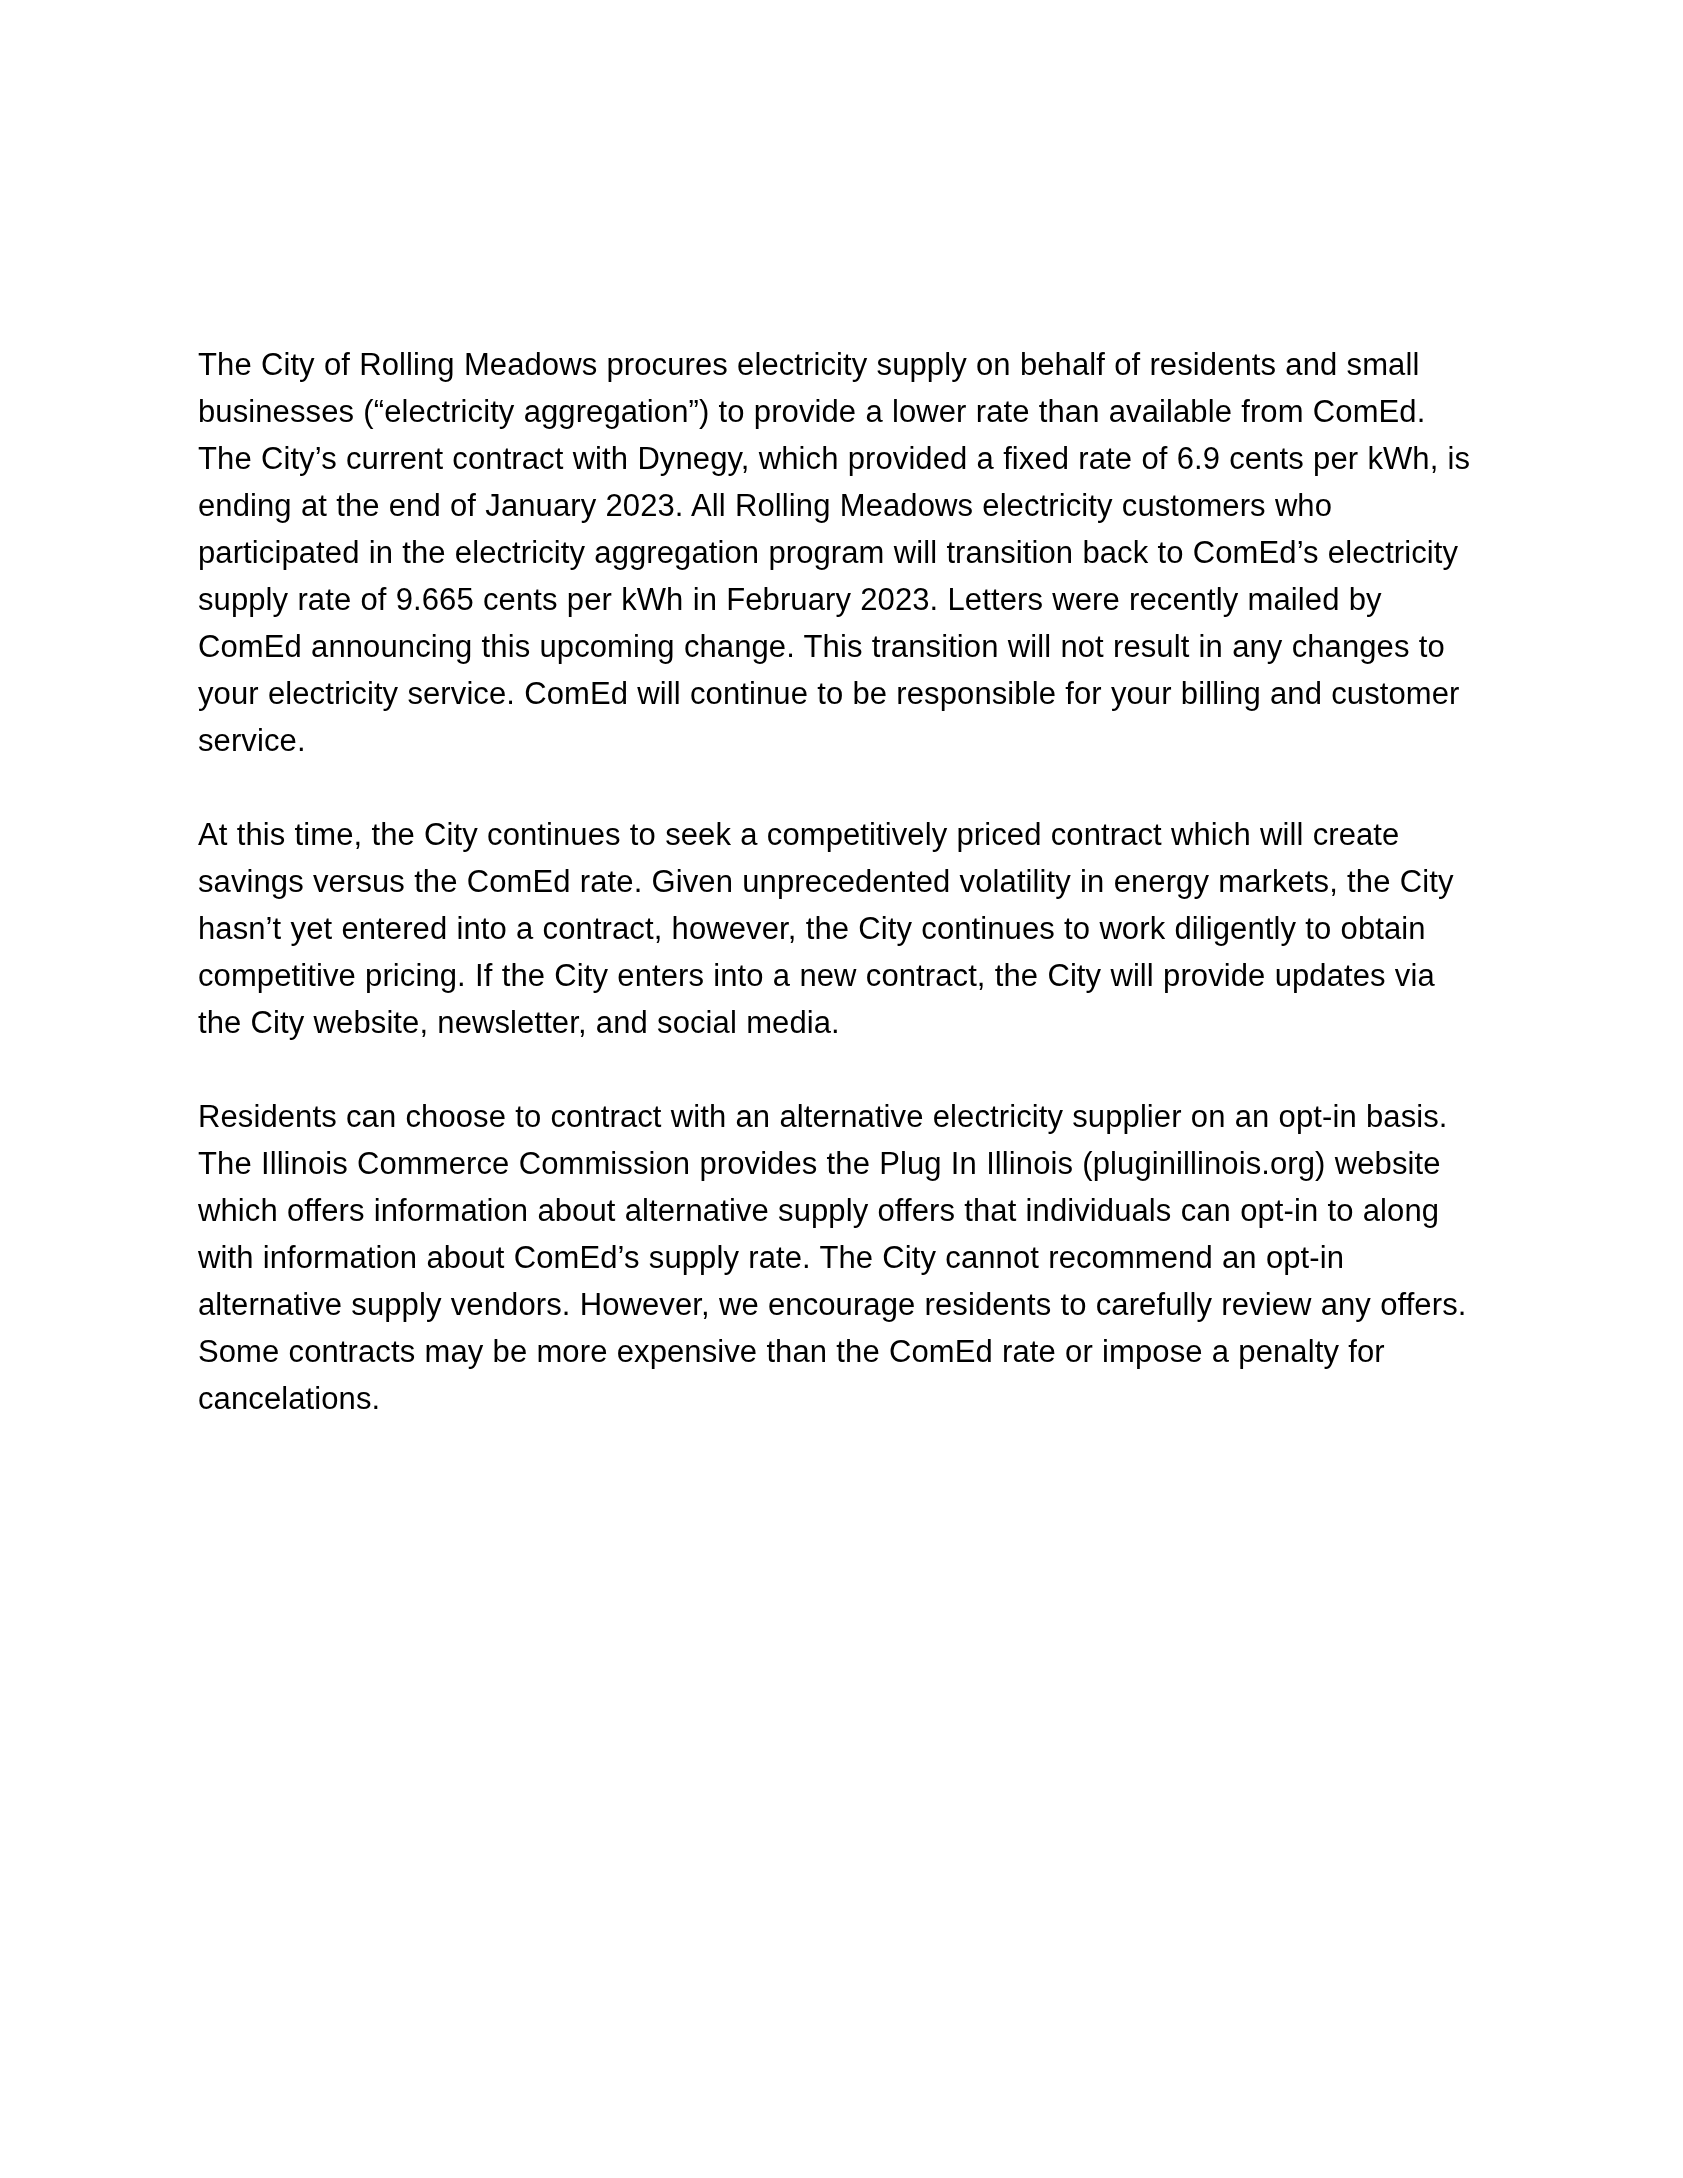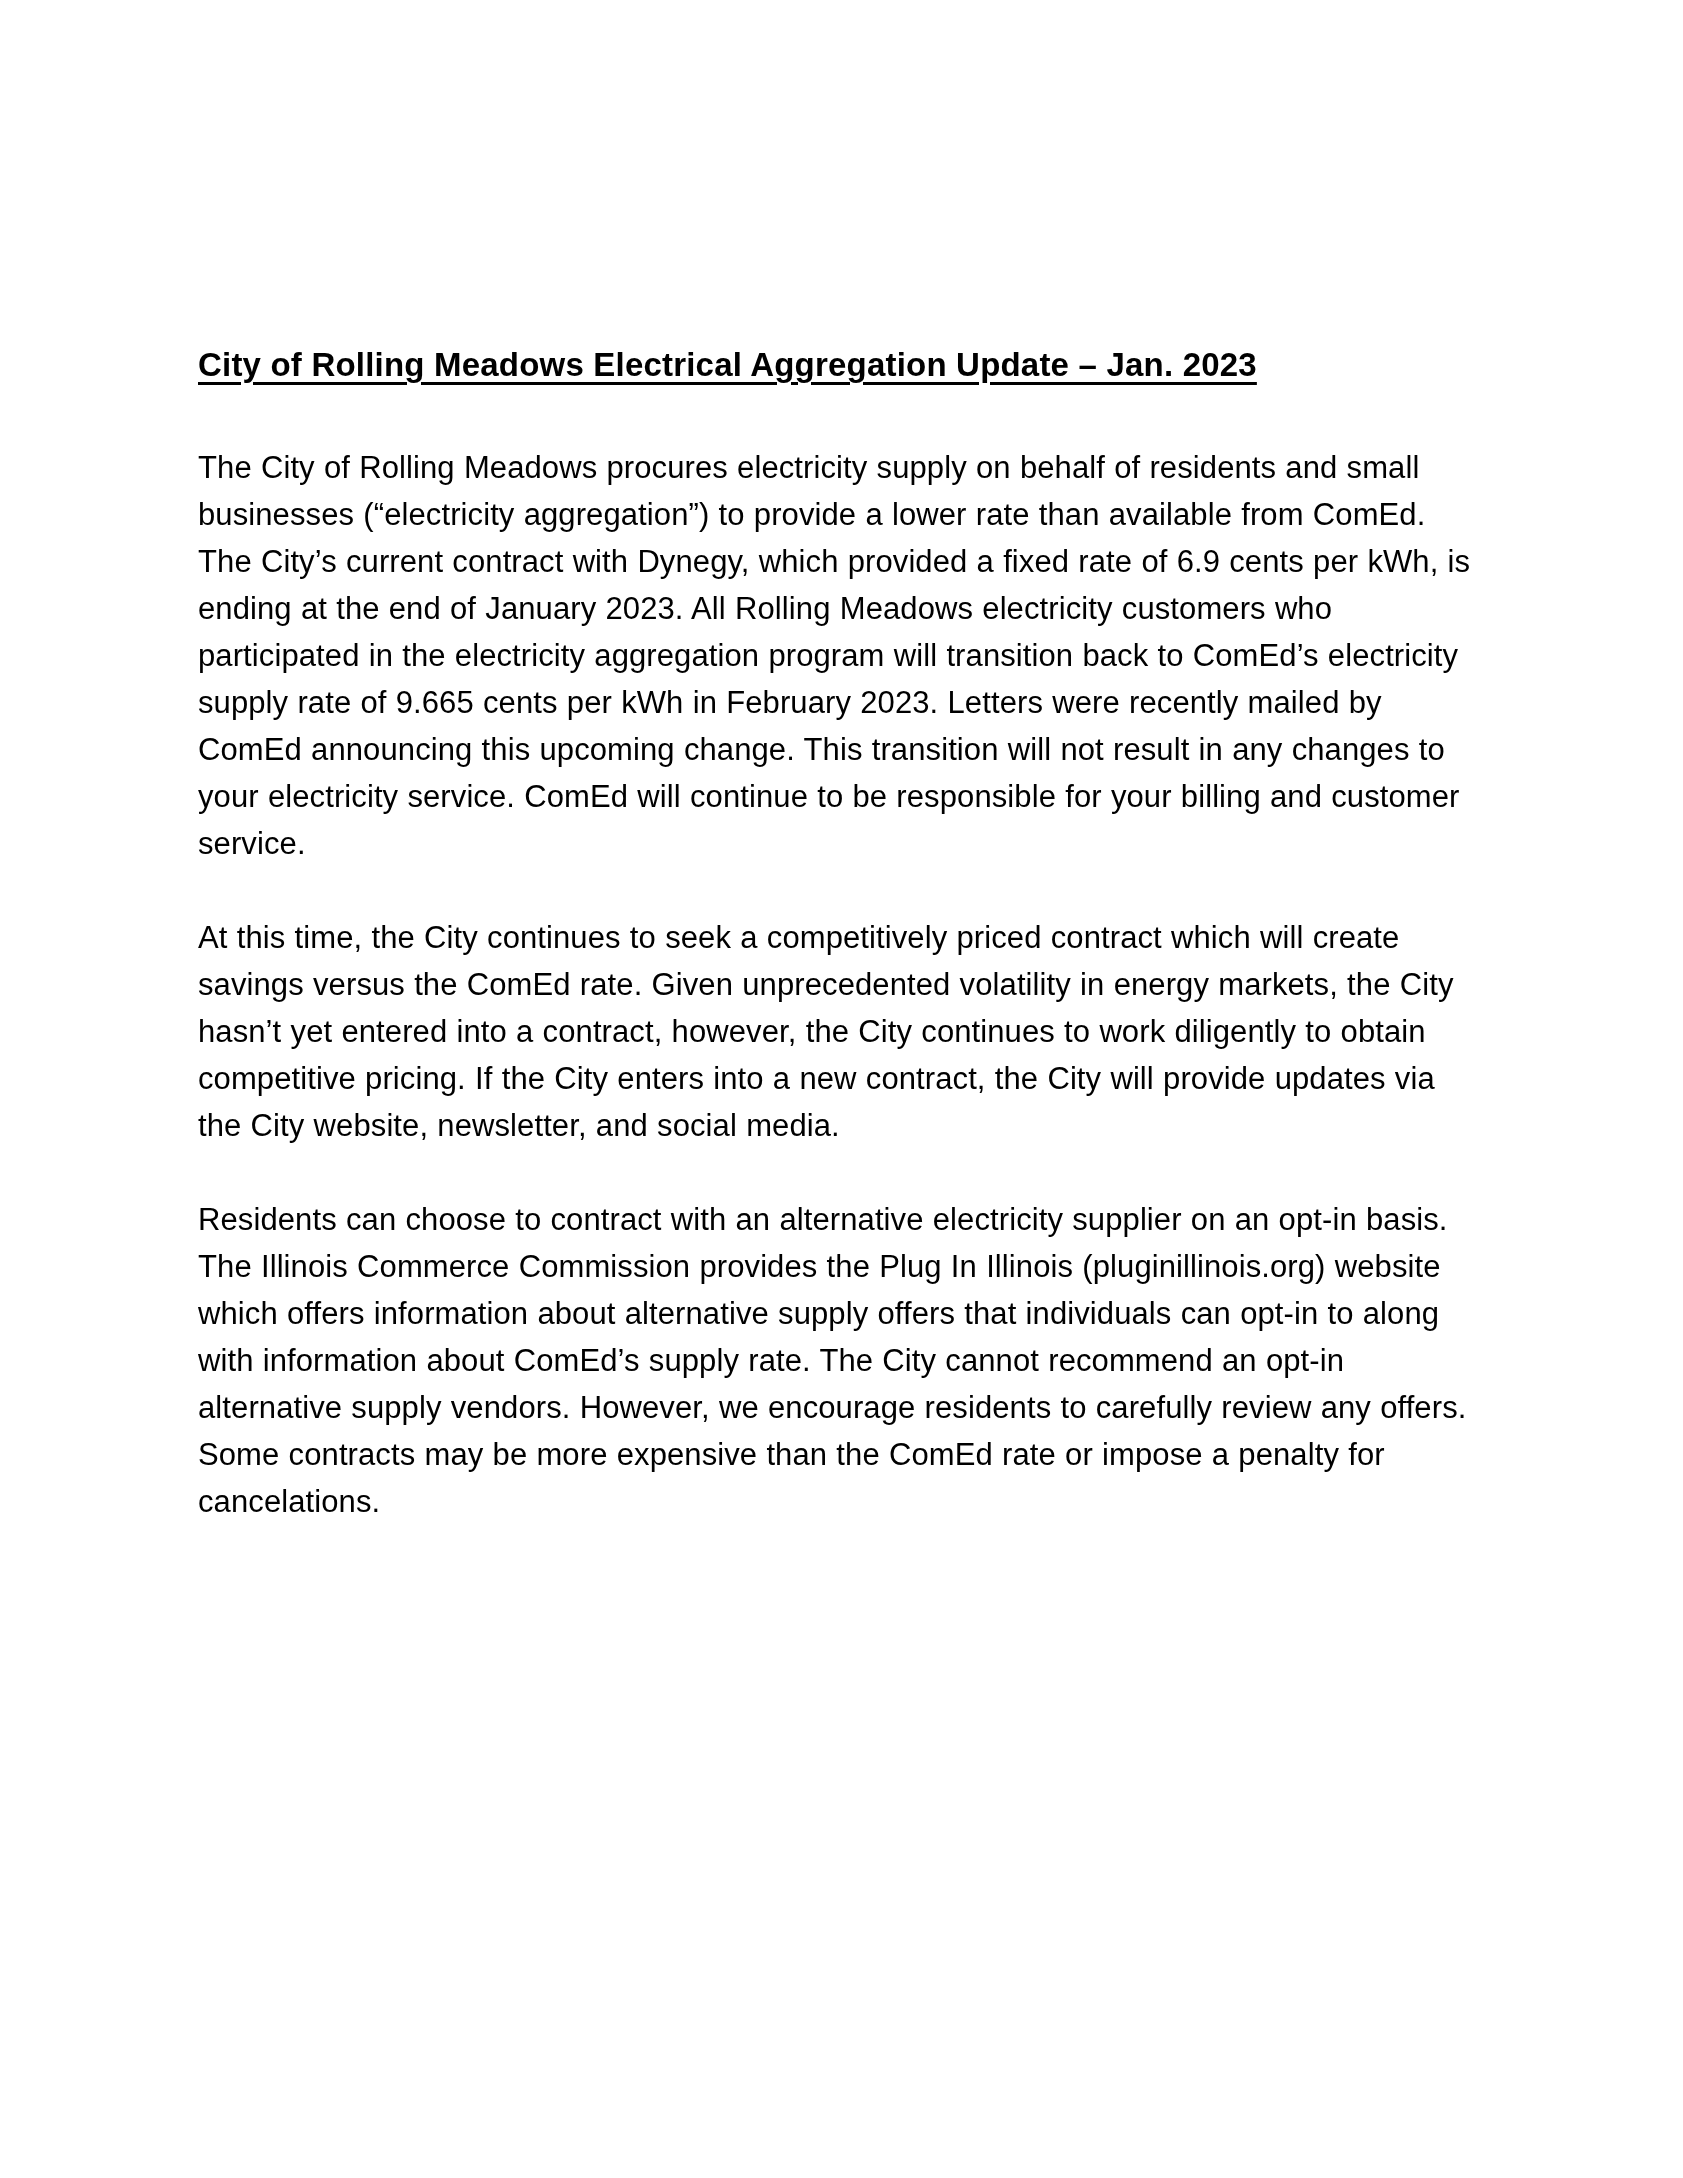--- a/index.html
+++ b/index.html
@@ -47,19 +47,18 @@
     text-align: left;
     letter-spacing: 0.1px;
     word-spacing: 0.5px;
   }
 </style>
 </head>
 <body>
 
 <div class="page">
   <div class="content">
-    <h1 class="doc-title">City of Rolling Meadows Electrical Aggregation Update – Jan. 2023</h1>
     <p class="doc-paragraph">The City of Rolling Meadows procures electricity supply on behalf of residents and small businesses (“electricity aggregation”) to provide a lower rate than available from ComEd. The City’s current contract with Dynegy, which provided a fixed rate of 6.9 cents per kWh, is ending at the end of January 2023. All Rolling Meadows electricity customers who participated in the electricity aggregation program will transition back to ComEd’s electricity supply rate of 9.665 cents per kWh in February 2023. Letters were recently mailed by ComEd announcing this upcoming change. This transition will not result in any changes to your electricity service. ComEd will continue to be responsible for your billing and customer service.</p>
     <p class="doc-paragraph">At this time, the City continues to seek a competitively priced contract which will create savings versus the ComEd rate. Given unprecedented volatility in energy markets, the City hasn’t yet entered into a contract, however, the City continues to work diligently to obtain competitive pricing. If the City enters into a new contract, the City will provide updates via the City website, newsletter, and social media.</p>
     <p class="doc-paragraph">Residents can choose to contract with an alternative electricity supplier on an opt-in basis. The Illinois Commerce Commission provides the Plug In Illinois (pluginillinois.org) website which offers information about alternative supply offers that individuals can opt-in to along with information about ComEd’s supply rate. The City cannot recommend an opt-in alternative supply vendors. However, we encourage residents to carefully review any offers. Some contracts may be more expensive than the ComEd rate or impose a penalty for cancelations.</p>
   </div>
 </div>
 
 
 </body></html>

